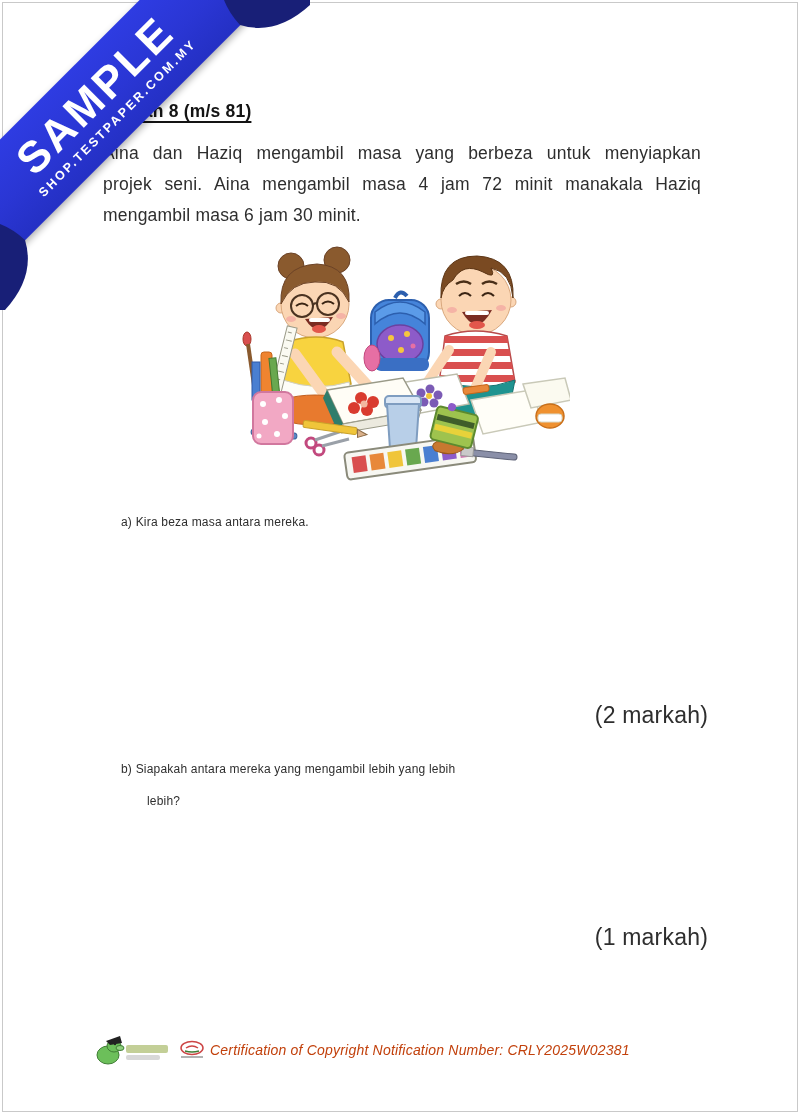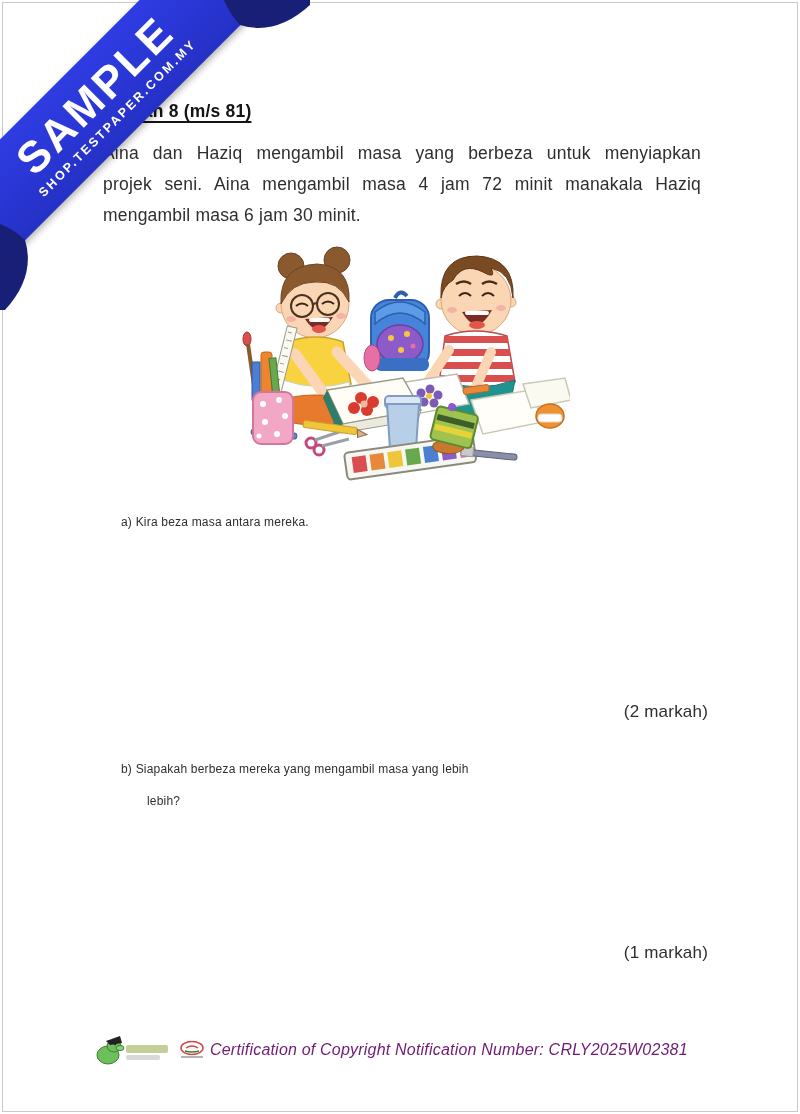--- a/index.html
+++ b/index.html
@@ -13,25 +13,25 @@
     position:absolute;left:100px;top:101px;z-index:10;
     font-size:17.5px;font-weight:bold;color:#141414;letter-spacing:.2px;
     text-decoration:underline;text-decoration-thickness:2px;text-underline-offset:4px;
   }
   .intro{position:absolute;left:103px;top:138px;width:598px;z-index:10;
     font-size:17.5px;line-height:31px;letter-spacing:.2px;color:#2e2e2e;}
   .intro .line{text-align:justify;text-align-last:justify;}
   .intro .line.last{text-align-last:left;}
   .question{position:absolute;left:121px;z-index:10;font-size:12px;letter-spacing:.2px;line-height:32px;color:#2e2e2e;}
   .question .cont{padding-left:26px;}
-  .marks{position:absolute;right:92px;z-index:10;font-size:17px;letter-spacing:.2px;color:#2e2e2e;}
-  .q-a{top:506px;} .m-a{top:702px;} .q-b{top:753px;} .m-b{top:943px;text-align:center;}
+  .marks{position:absolute;right:92px;z-index:10;font-size:23px;letter-spacing:.2px;color:#2e2e2e;}
+  .q-a{top:506px;} .m-a{top:702px;} .q-b{top:753px;} .m-b{top:924px;text-align:center;}
   
   .footer{position:absolute;left:94px;top:1034px;height:32px;display:flex;align-items:center;gap:5px;z-index:10;}
-  .footer-text{font-size:16px;font-style:italic;color:#701a75;letter-spacing:.2px;}
+  .footer-text{font-size:14px;font-style:italic;color:#c2410c;letter-spacing:.2px;}
   
   .ribbon{
     position:absolute;left:-129px;top:57px;width:460px;height:89px;z-index:50;
     background:linear-gradient(to bottom,#2e3ce2 0%,#2a36d4 55%,#2430c4 100%);
     transform:rotate(-45deg);
     display:flex;flex-direction:column;align-items:center;justify-content:center;
     box-shadow:0 3px 7px rgba(0,0,0,.3);
   }
   .ribbon-title{color:#fff;font-size:44px;font-weight:bold;letter-spacing:3px;line-height:1;}
   .ribbon-sub{color:#fff;font-size:12.5px;font-weight:bold;letter-spacing:2.4px;margin-top:3px;}
@@ -212,21 +212,21 @@
 
   <div class="question q-a">
     <span>a)</span>
     <span>Kira beza masa antara mereka.</span>
   </div>
   <div class="marks m-a">(2 markah)</div>
 
   <div class="question q-b">
     <div>
       <span>b)</span>
-      <span>Siapakah berbeza mereka yang mengambil masa yang lebih</span>
+      <span>Siapakah antara mereka yang mengambil lebih yang lebih</span>
     </div>
     <div class="cont">lebih?</div>
   </div>
   <div class="marks m-b">(1 markah)</div>
 
   <div class="footer">
     <svg width="80" height="32" viewBox="0 0 80 32">
       <ellipse cx="14" cy="21" rx="11" ry="9" fill="#6cbf5a" stroke="#3f7d34"></ellipse>
       <ellipse cx="20" cy="12" rx="7" ry="6" fill="#6cbf5a" stroke="#3f7d34"></ellipse>
       <ellipse cx="26" cy="14" rx="4" ry="2.5" fill="#8fd07e" stroke="#3f7d34"></ellipse>

